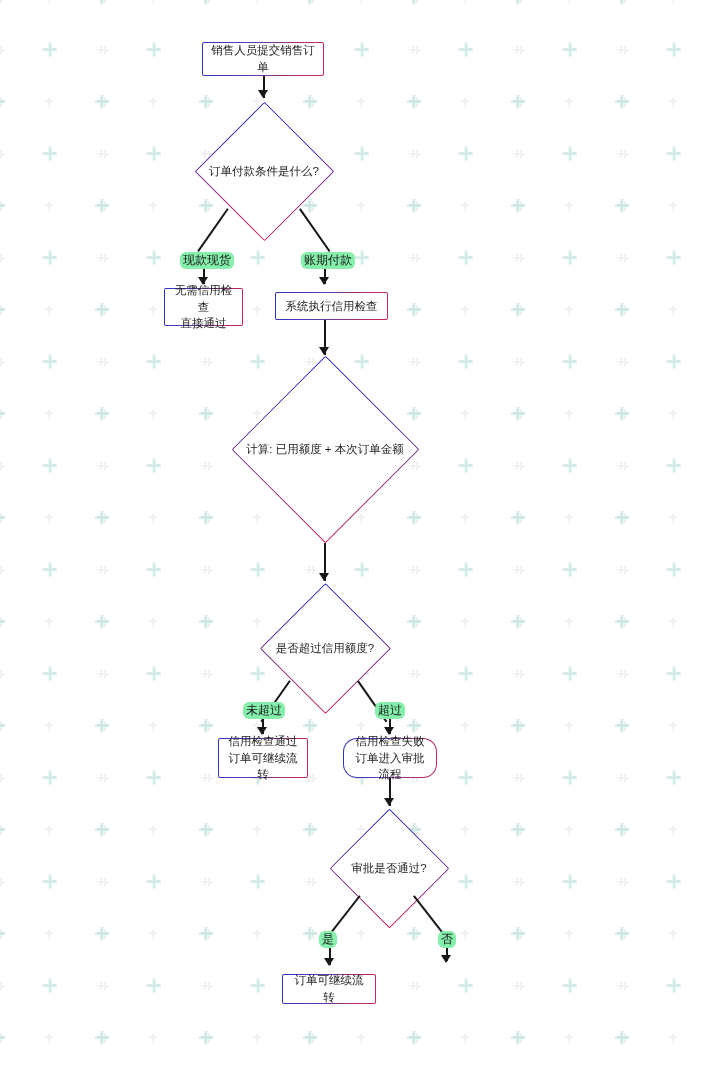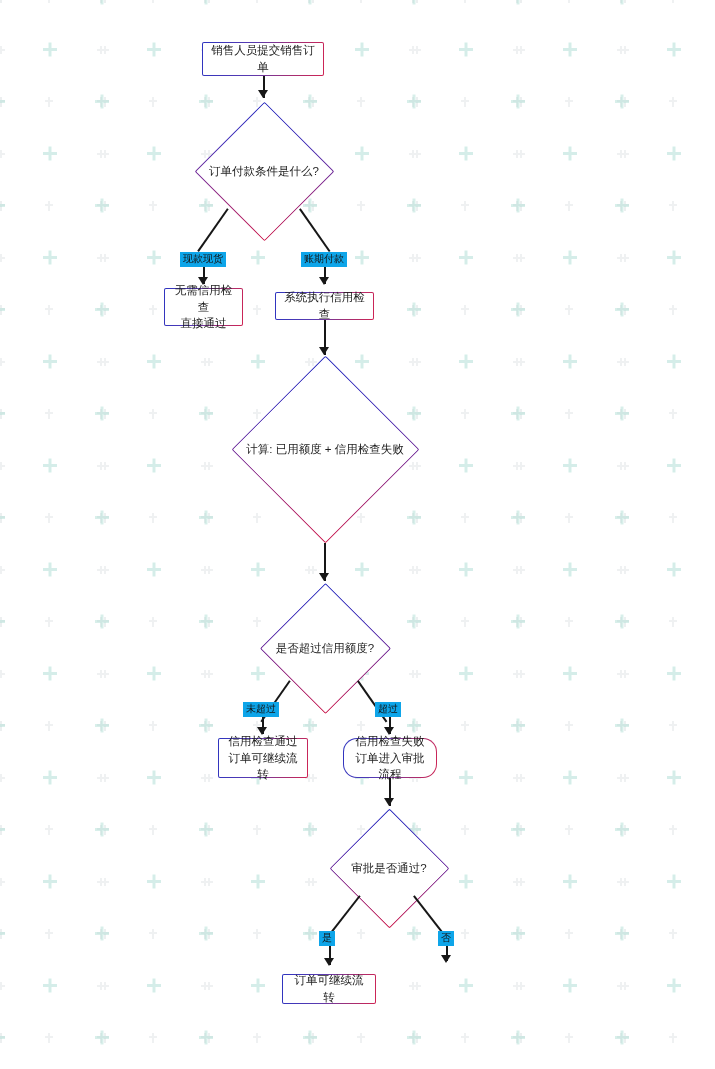--- a/index.html
+++ b/index.html
@@ -97,26 +97,27 @@
     position: absolute;
     width: 0;
     height: 0;
     border-left: 5px solid transparent;
     border-right: 5px solid transparent;
     border-top: 8px solid #171717;
   }
 
   .edge-label {
     position: absolute;
-    background: #0ea5e9;
+    background: #86efac;
     color: #141414;
-    font-size: 10px;
+    font-size: 12px;
     padding: 1px 3px;
     white-space: nowrap;
     line-height: 1.25;
+    border-radius: 6px;
   }
 
   .watermark {
     position: absolute;
     font-size: 21px;
     color: #b9bcbf;
     letter-spacing: 1px;
     white-space: nowrap;
     font-family: "DejaVu Sans", "Liberation Sans", sans-serif;
   }
@@ -189,30 +190,30 @@
   <div class="line dline" style="left: 300px; top: 208px; width: 52px; transform: rotate(55deg); position: absolute; z-index: 2;"></div>
   <div class="line vline" style="left: 324px; top: 265px; height: 19px; position: absolute; z-index: 2;"></div>
   <div class="arrowhead" style="left: 319px; top: 277px; position: absolute; z-index: 2;"></div>
   <div class="edge-label" style="left: 301px; top: 252px; position: absolute; z-index: 2;">账期付款</div>
 
   <div class="node box" style="left: 164px; top: 288px; width: 79px; height: 38px; flex-direction: column; position: absolute; z-index: 2;">
     <span>无需信用检查</span>
     <span>直接通过</span>
   </div>
 
-  <div class="node box" style="left: 275px; top: 292px; width: 99px; height: 28px; position: absolute; z-index: 2;">
+  <div class="node box" style="left: 275px; top: 292px; width: 113px; height: 28px; position: absolute; z-index: 2;">
     <span>系统执行信用检查</span>
   </div>
 
   <div class="line vline" style="left: 324px; top: 320px; height: 35px; position: absolute; z-index: 2;"></div>
   <div class="arrowhead" style="left: 319px; top: 347px; position: absolute; z-index: 2;"></div>
 
   <div class="diamond-wrap" style="left: 231px; top: 355px; width: 188px; height: 188px; position: absolute; z-index: 2;">
     <div class="diamond-shape" style="left:27.5px; top:27.5px; width:133px; height:133px;"></div>
-    <div class="diamond-label" style="width:188px; height:188px;">计算: 已用额度 + 信用检查失败</div>
+    <div class="diamond-label" style="width:188px; height:188px;">计算: 已用额度 + 本次订单金额</div>
   </div>
 
   <div class="line vline" style="left: 324px; top: 543px; height: 38px; position: absolute; z-index: 2;"></div>
   <div class="arrowhead" style="left: 319px; top: 573px; position: absolute; z-index: 2;"></div>
 
   <div class="diamond-wrap" style="left: 259px; top: 582px; width: 132px; height: 132px; position: absolute; z-index: 2;">
     <div class="diamond-shape" style="left:19.5px; top:19.5px; width:93px; height:93px;"></div>
     <div class="diamond-label" style="width:132px; height:132px;">是否超过信用额度?</div>
   </div>
 

